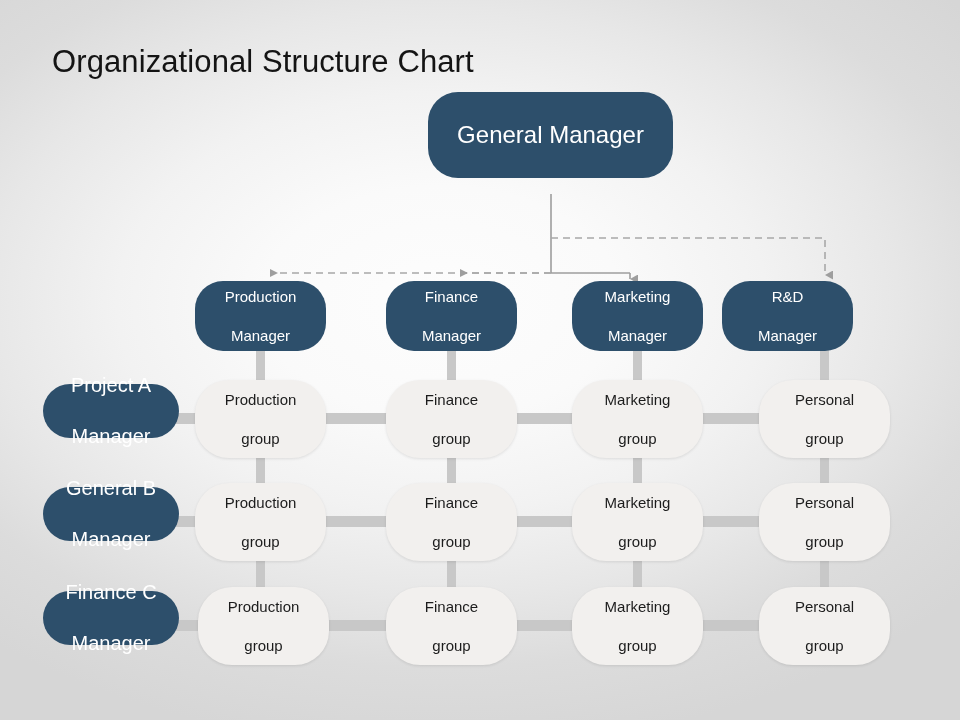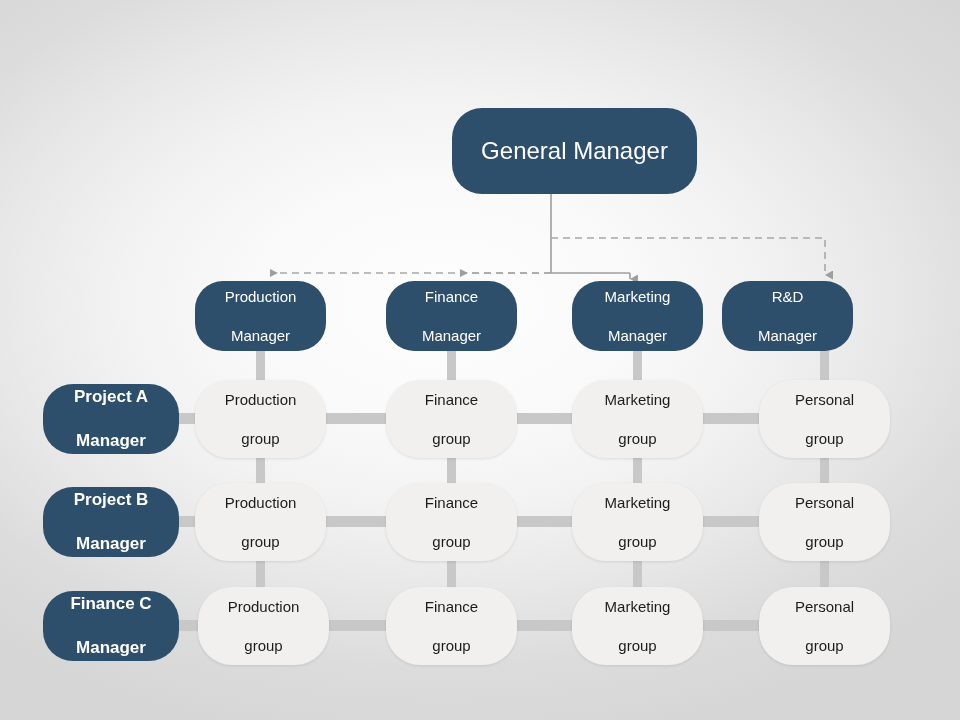--- a/index.html
+++ b/index.html
@@ -74,48 +74,48 @@
     background: #2d4f6b;
     color: #ffffff;
   }
   .node.light {
     background: #f2f0ee;
     color: #1c1c1c;
     box-shadow: 0 1px 3px rgba(0,0,0,0.10);
   }
 
   #node-gm {
-    left: 428px; top: 108px;
+    left: 428px; top: 92px;
     width: 245px; height: 86px;
     border-radius: 30px;
     font-size: 24px;
-    margin-left: 24px;
   }
   .node.manager {
     width: 131px; height: 70px;
     border-radius: 28px;
     font-size: 15px;
   }
   .node.project {
-    width: 136px; height: 70px;
+    width: 136px; height: 54px;
     border-radius: 30px;
-    font-size: 17px;
-    font-weight: bold;
+    font-size: 20px;
+    font-weight: normal;
   }
   .node.group {
     width: 131px; height: 78px;
     border-radius: 34px;
     font-size: 15px;
   }
 </style>
 </head>
 <body>
 
 <div id="slide">
 
+  <div id="chart-title">Organizational Structure Chart</div>
 
   <svg id="connectors" viewBox="0 0 960 720" xmlns="http://www.w3.org/2000/svg">
     <defs>
       <marker id="arrow-left" markerWidth="9" markerHeight="8" refX="8" refY="4" orient="auto" markerUnits="userSpaceOnUse">
         <path d="M8,0 L0,4 L8,8 Z" fill="#9e9e9e"></path>
       </marker>
       <marker id="arrow-down" markerWidth="9" markerHeight="9" refX="4.5" refY="8" orient="auto" markerUnits="userSpaceOnUse">
         <path d="M0,0 L9,0 L4.5,8 Z" fill="#9e9e9e"></path>
       </marker>
     </defs>
@@ -190,21 +190,21 @@
   </div>
 
   <div class="node dark project" style="left:43px; top:384px;">
     <span>
       <span>Project A</span><br>
       <span>Manager</span>
     </span>
   </div>
   <div class="node dark project" style="left:43px; top:487px;">
     <span>
-      <span>Project B</span><br>
+      <span>General B</span><br>
       <span>Manager</span>
     </span>
   </div>
   <div class="node dark project" style="left:43px; top:591px;">
     <span>
       <span>Finance C</span><br>
       <span>Manager</span>
     </span>
   </div>
 

